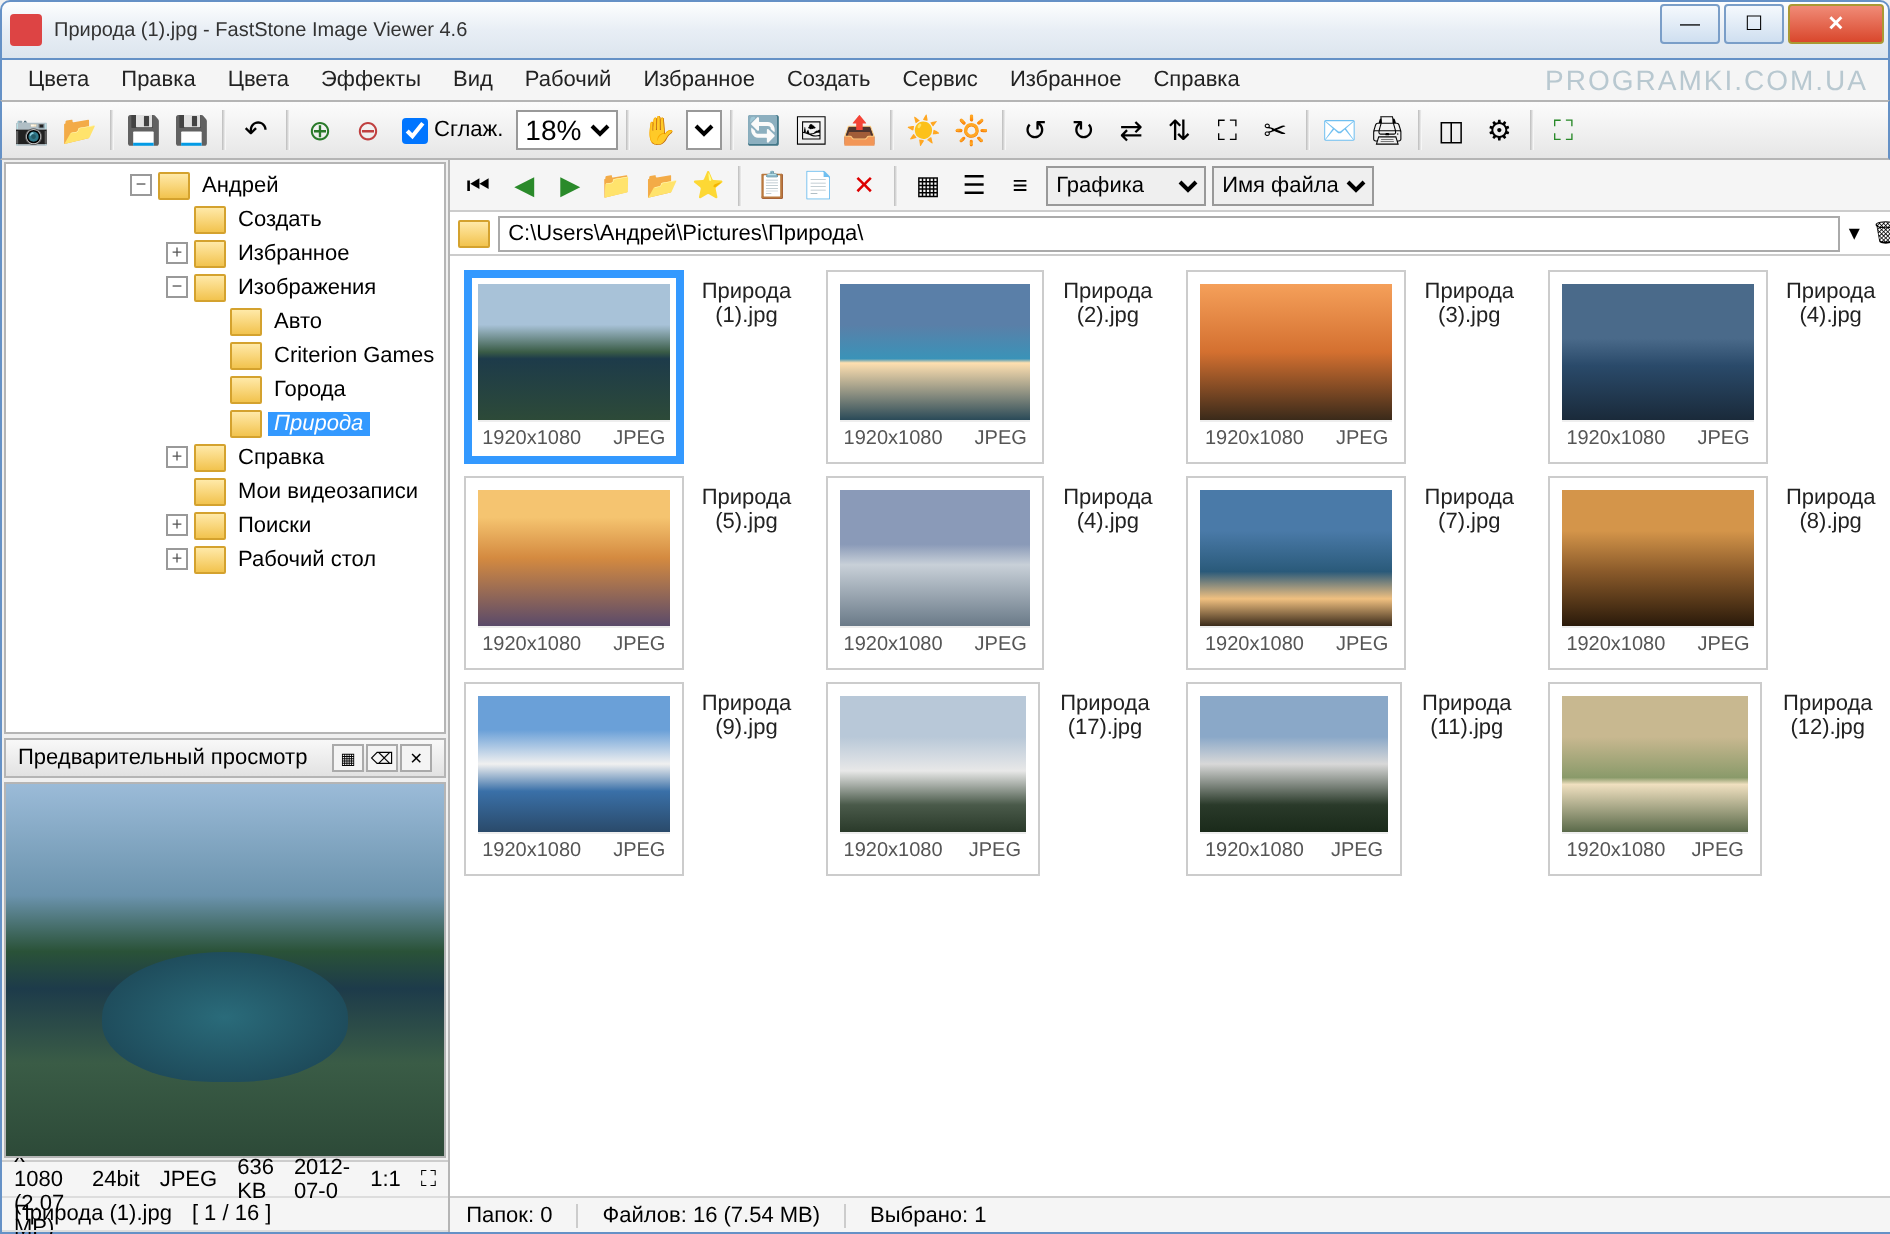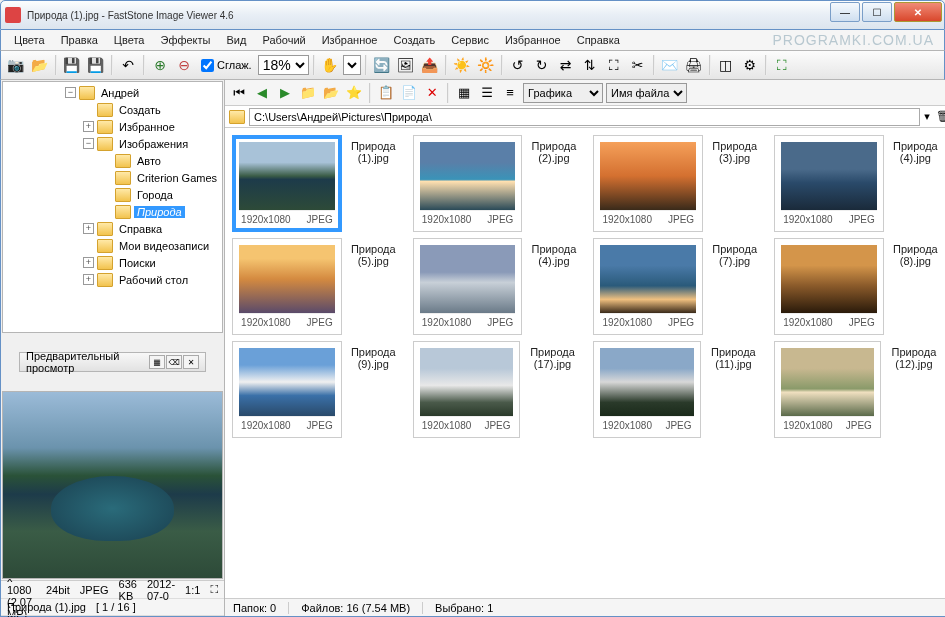--- a/index.html
+++ b/index.html
@@ -36,21 +36,21 @@
 .tree li { white-space: nowrap; }
 .tree .node { display: flex; align-items: center; height: 17px; cursor: pointer; }
 .tree .exp { width: 11px; height: 11px; border: 1px solid #999; background: #fff; display: inline-flex; align-items: center; justify-content: center; font-size: 9px; line-height: 1; margin-right: 3px; color: #555; }
 .tree .exp.none { border: none; background: none; }
 .tree .fico { width: 16px; height: 14px; background: linear-gradient(#ffe9a8, #f2c34e); border: 1px solid #d4a22e; border-radius: 1px; margin-right: 3px; }
 .tree .label { padding: 0 3px; }
 .tree .label.selected { background: #3399ff; color: #fff; font-style: italic; }
 .tree ul { list-style: none; padding-left: 18px; }
 
 
-.preview-header { height: 20px; background: linear-gradient(#f8f8f8, #e2e2e2); border: 1px solid #b5b5b5; margin: 18px; display: flex; align-items: center; padding: 0 6px; justify-content: space-between; }
+.preview-header { height: 20px; background: linear-gradient(#f8f8f8, #e2e2e2); border: 1px solid #b5b5b5; margin: 1px; display: flex; align-items: center; padding: 0 6px; justify-content: space-between; }
 .preview-btns { display: flex; gap: 1px; }
 .pvbtn { width: 16px; height: 14px; border: 1px solid #aaa; background: #f4f4f4; font-size: 8px; display: flex; align-items: center; justify-content: center; cursor: pointer; }
 .preview-img { height: 188px; margin: 1px; border: 1px solid #b5b5b5; background: linear-gradient(180deg, #9bbbd8 0%, #6b93ad 30%, #2a5238 45%, #1d3b4a 55%, #3a5c46 75%, #2d4a38 100%); position: relative; }
 .preview-img::after { content:""; position:absolute; top:45%; left:22%; width:56%; height:35%; background: radial-gradient(ellipse at center, #2a6b7a, #1a4050); border-radius: 50% 50% 45% 45%; }
 
 
 .right-toolbar { height: 26px; background: #f5f5f5; border-bottom: 1px solid #ccc; display: flex; align-items: center; padding: 0 4px; gap: 3px; }
 .rtb-btn { width: 20px; height: 20px; border: 1px solid transparent; border-radius: 2px; display: flex; align-items: center; justify-content: center; cursor: pointer; font-size: 13px; }
 .rtb-select { height: 20px; font-size: 11px; border: 1px solid #999; min-width: 80px; }
 

